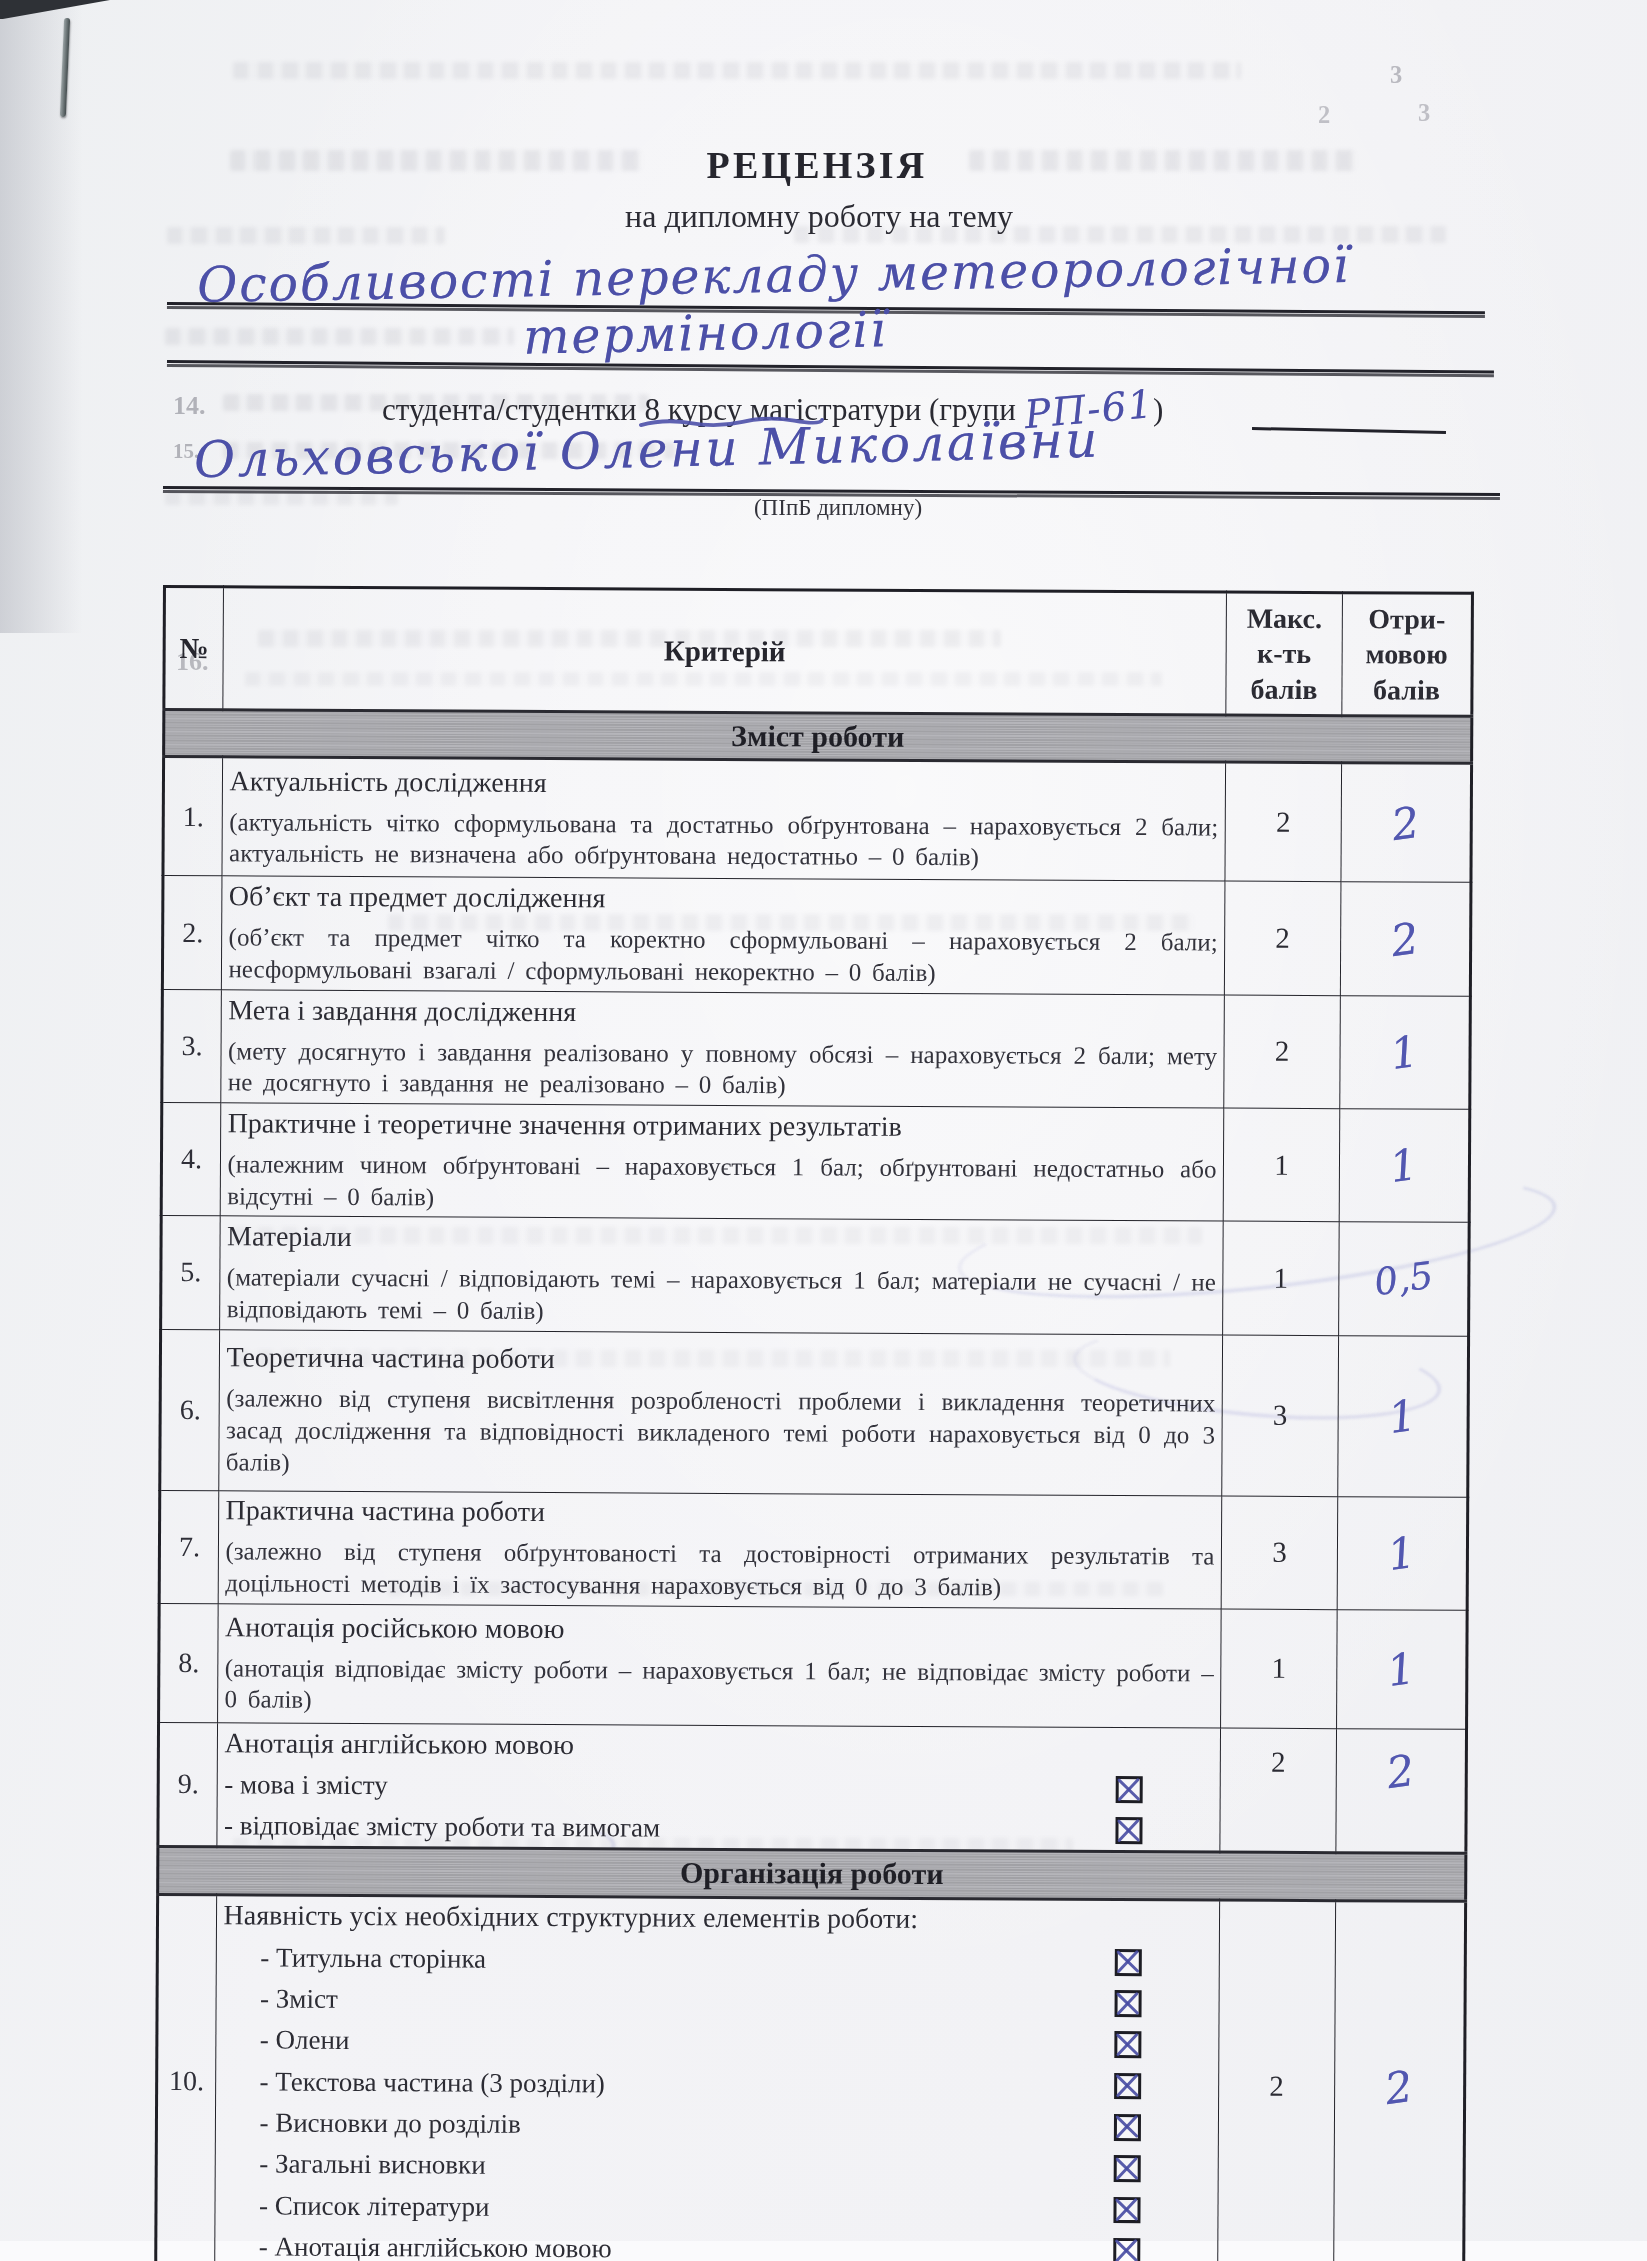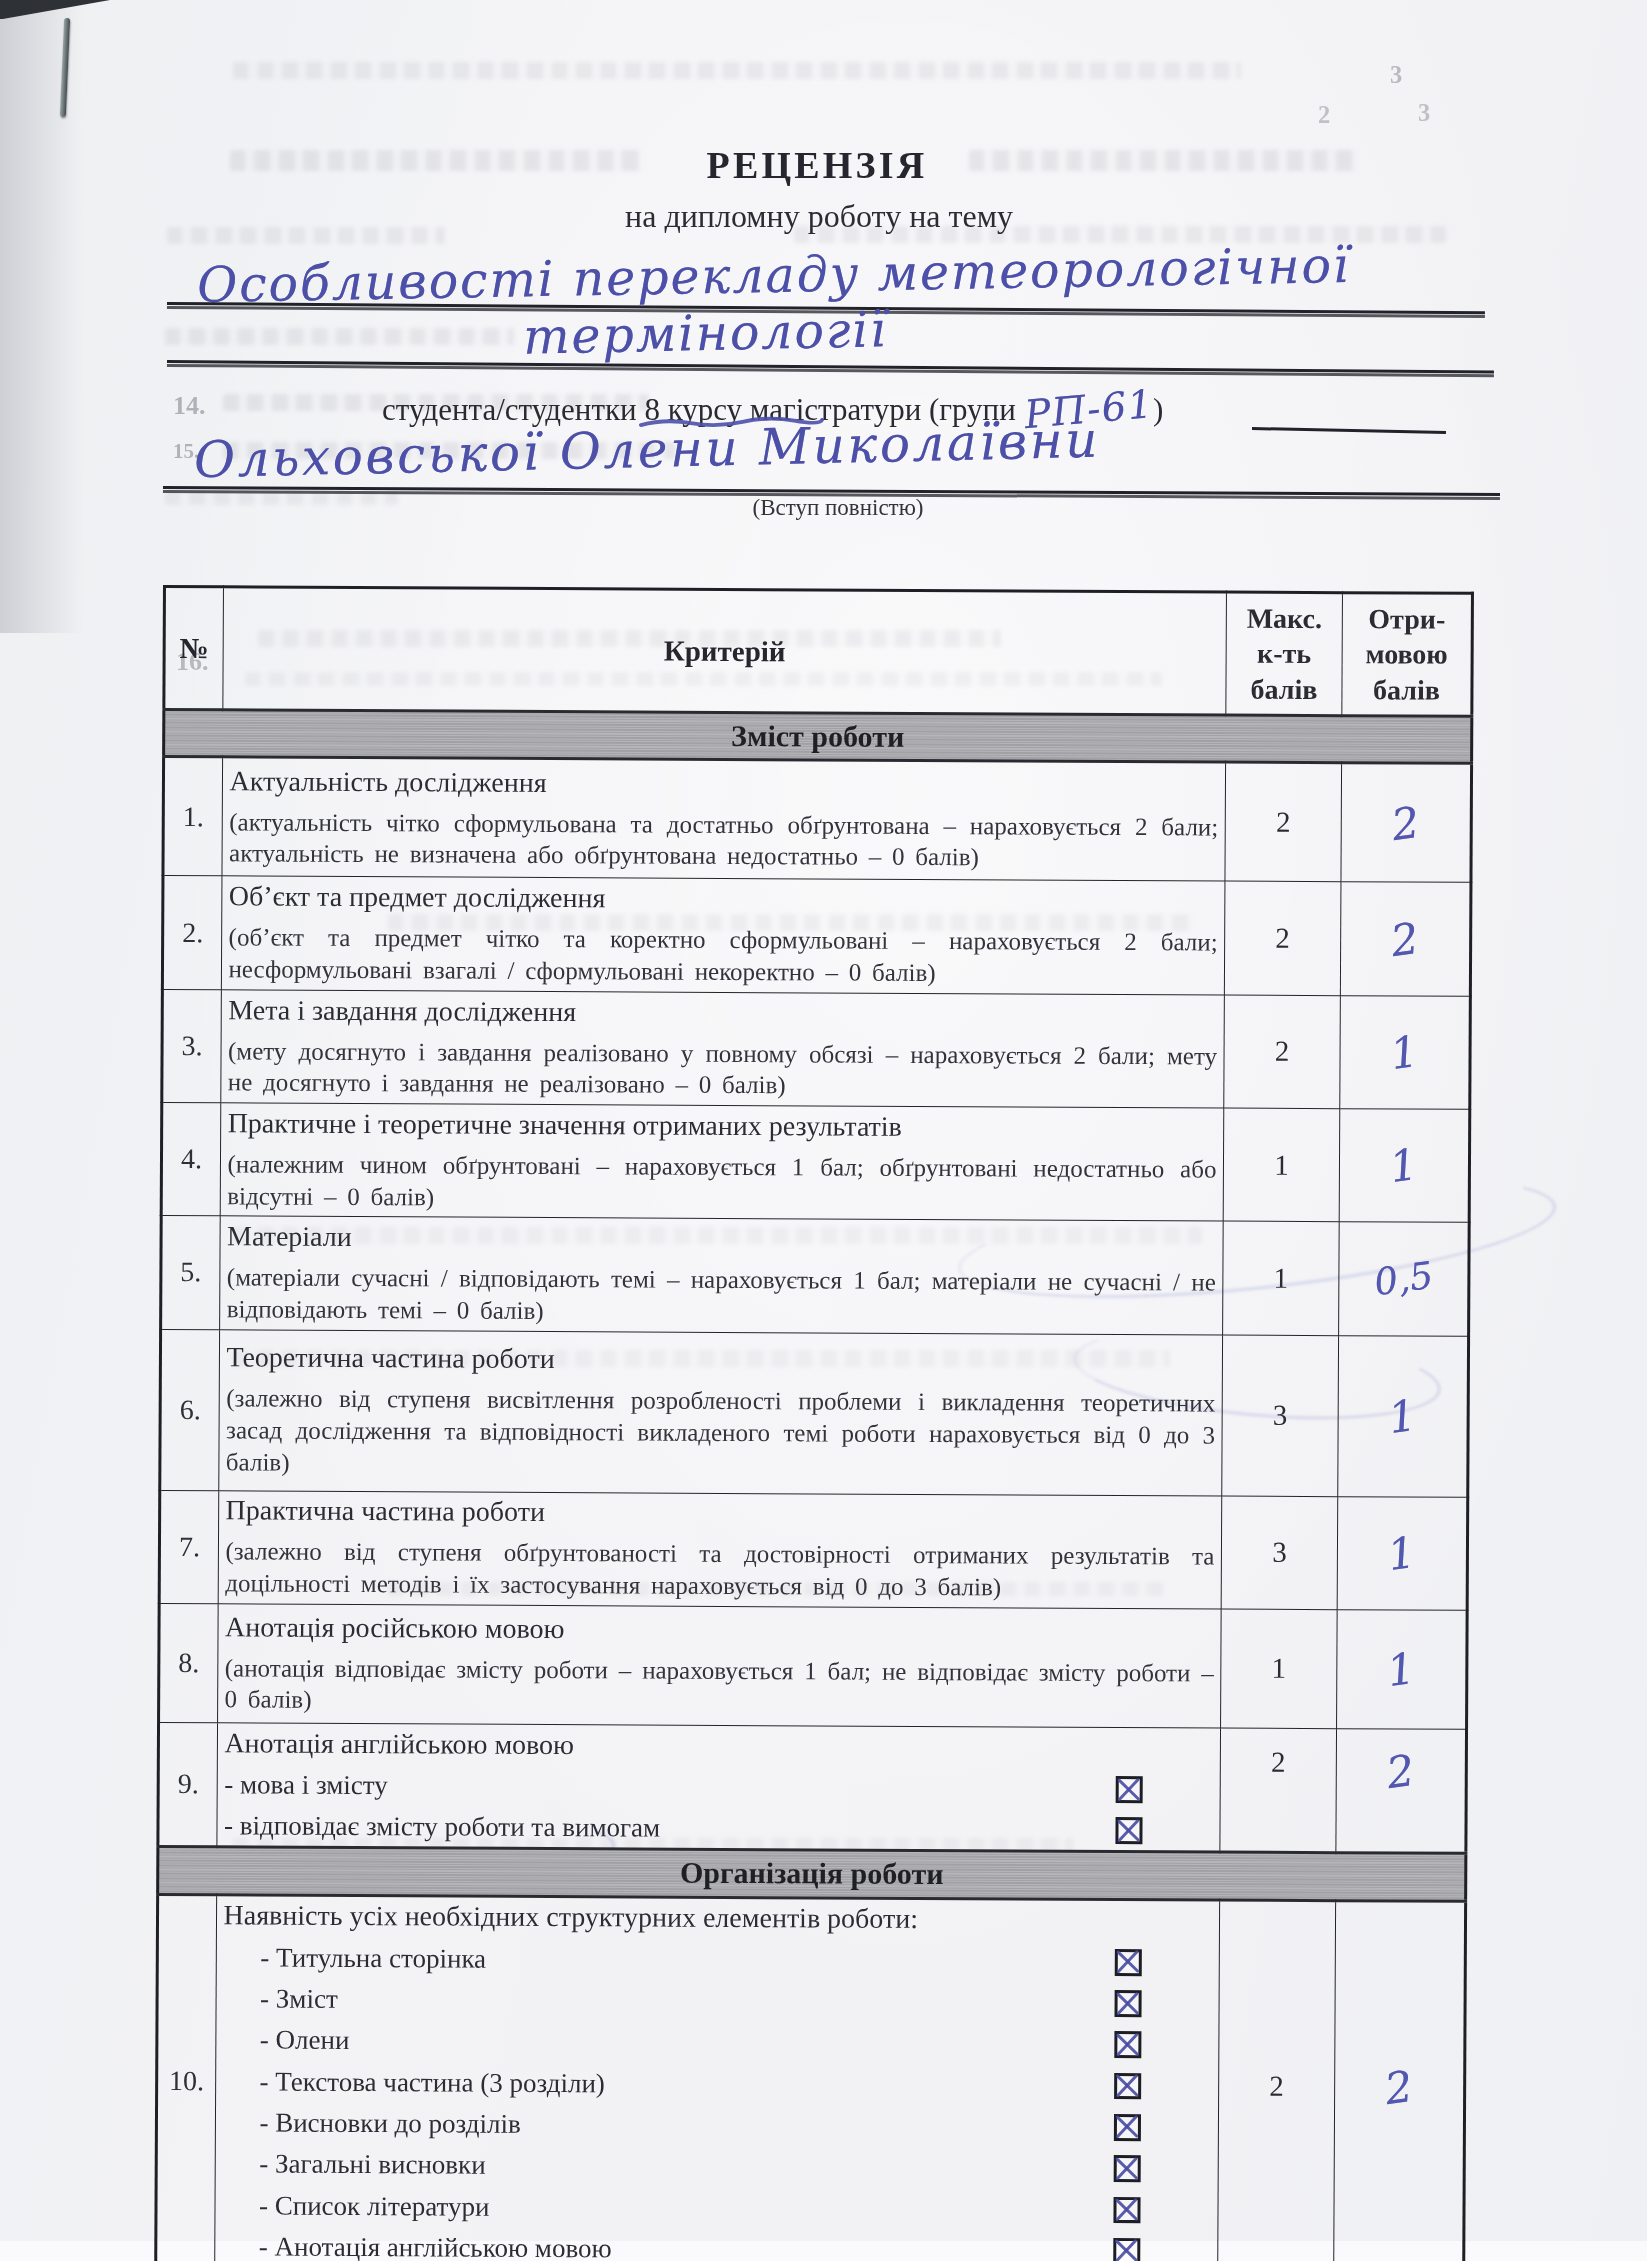--- a/index.html
+++ b/index.html
@@ -137,21 +137,21 @@
   <div class="rule" style="left:167px;top:360px;width:1327px;transform:rotate(0.45deg);transform-origin:0 0;"></div>
 
   <div class="student-line"><span>студента/студентки 8 курсу магістратури (групи </span><span class="hw hw-group">РП-61</span><span>)</span></div>
   <div class="rule-single" style="left:1252px;top:429px;width:194px;transform:rotate(1.2deg);"></div>
   <svg class="squiggle" style="left:639px;top:416px;" width="185" height="13" viewBox="0 0 286 20">
     <path d="M3 14 Q 40 4 80 11 T 160 9 T 240 7 T 283 6" fill="none" stroke="#4c50a8" stroke-width="6" stroke-linecap="round" opacity="0.9"></path>
   </svg>
 
   <div class="hw hw-name">Ольховської Олени Миколаївни</div>
   <div class="rule" style="left:163px;top:486px;width:1337px;transform:rotate(0.3deg);transform-origin:0 0;"></div>
-  <div class="name-caption">(Вступ повністю)</div>
+  <div class="name-caption">(ПІпБ дипломну)</div>
 
   <div class="table-wrap">
     <table class="crit">
       <colgroup>
         <col style="width:59px">
           <col style="width:1003px">
           <col style="width:116px">
           <col style="width:130px">
       </colgroup>
       <tbody>

